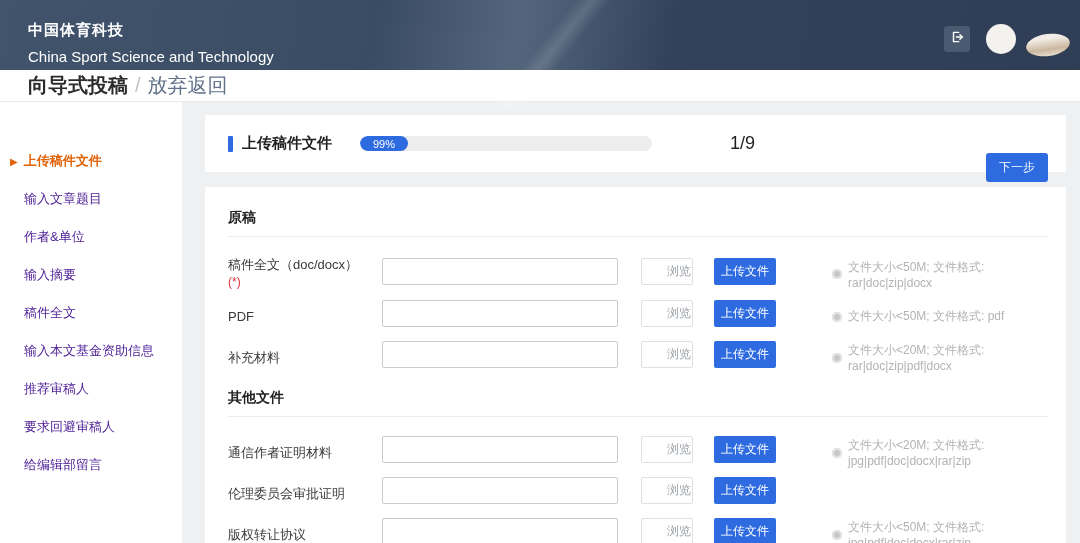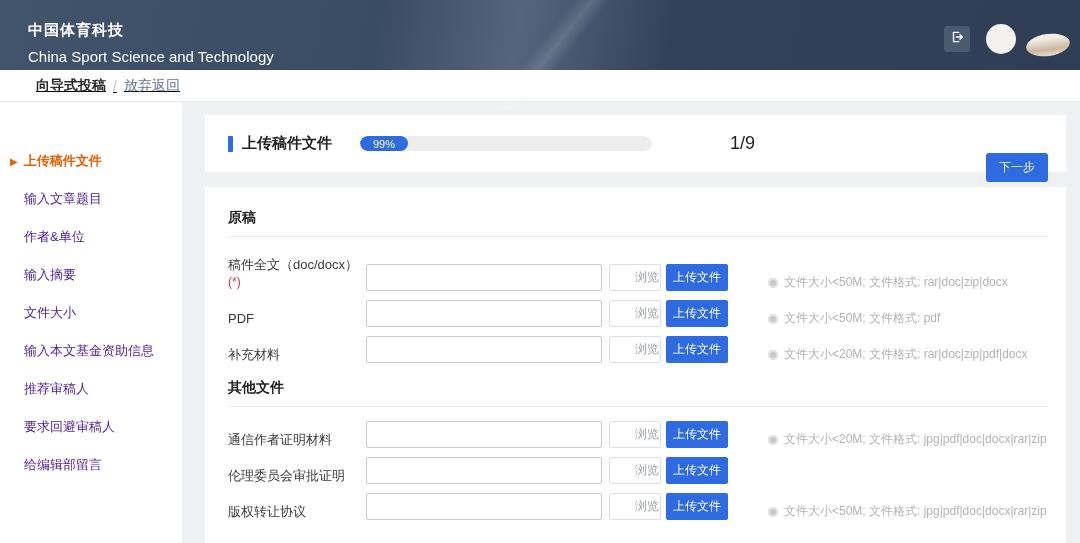--- a/index.html
+++ b/index.html
@@ -17,21 +17,21 @@
   .banner-sub { font-size:15px; margin-top:8px; font-weight:400; }
   .banner-right { position:absolute; right:10px; top:22px; display:flex; align-items:center; gap:16px; }
   .logout-btn { width:26px; height:26px; background:#4a5a70; border-radius:3px;
     display:flex; align-items:center; justify-content:center; cursor:pointer; }
   .avatar { width:30px; height:30px; border-radius:50%; background:#f4f2ee; }
   .crescent { width:44px; height:22px; border-radius:50%; margin-top:12px; margin-left:-6px;
     background:linear-gradient(180deg,#f2ede6 20%,#cbb79f 70%,#e8dccb 100%); transform:rotate(-8deg); }
 
   
   .crumbbar { height:32px; background:#fff; display:flex; align-items:center;
-    padding-left:36px; font-size:14px; border-bottom:1px solid #e9eaec;text-decoration:underline; }
+    padding-left:28px; font-size:20px; border-bottom:1px solid #e9eaec; }
   .crumb-current { color:#2b2b2b; font-weight:bold; }
   .crumb-sep { color:#c0c4c9; margin:0 7px; }
   .crumb-action { color:#61718a; cursor:pointer;text-align:center; }
 
   
   .page { display:flex; height:441px; }
   .sidebar { width:182px; background:#fff; padding:40px 0 0 24px; flex-shrink:0; }
   .side-item { font-size:13px; color:#4c1d95; height:38px; display:flex; align-items:center; cursor:pointer; }
   .side-item.active { color:#e2640a; font-weight:bold; }
   .caret { color:#e2640a; font-size:10px; margin-right:6px; margin-left:-14px; }
@@ -45,21 +45,21 @@
   .progress-fill { height:15px; min-width:48px; background:#2e6be0; border-radius:8px;
     color:#fff; font-size:11px; display:flex; align-items:center; justify-content:center; }
   .page-indicator { font-size:18px; color:#1f1f1f; margin-left:78px; }
   .btn-next { margin-left:auto; background:#2e6be0; color:#fff; border:none; border-radius:3px;
     font-size:12px; padding:6px 13px; cursor:pointer; font-family:inherit;margin-top:48px; }
 
   
   .form-card { background:#fff; margin-top:15px; height:358px; padding:22px 18px 0 23px; }
   .section-title { font-size:14px; font-weight:bold; color:#222; }
   .section-divider { border:none; border-top:1px solid #ebebeb; margin:9px 0 14px 0; }
-  .form-row { display:flex; align-items:flex-end; margin-bottom:9px; }
+  .form-row { display:flex; align-items:center; margin-bottom:9px;gap:16px; }
   .row-label { width:138px; font-size:13px; color:#3a3a3a; padding-top:5px; line-height:17px; flex-shrink:0; }
   .req { color:#d9363e; font-size:12px; }
   .file-input { width:236px; height:27px; border:1px solid #c9ccd1; border-radius:2px;
     background:#fff; font-size:12px; padding:0 6px; outline:none; flex-shrink:0; }
   .btn-browse { width:52px; height:27px; margin-left:7px; background:#fff; border:1px solid #dcdfe3;
     border-radius:2px; color:#9aa0a6; font-size:12px; cursor:pointer; font-family:inherit; flex-shrink:0;padding-left:24px; }
   .btn-upload { width:62px; height:27px; margin-left:5px; background:#2e6be0; border:none;
     border-radius:2px; color:#fff; font-size:12px; cursor:pointer; font-family:inherit; flex-shrink:0; }
   .hint { margin-left:40px; padding-top:6px; font-size:12px; color:#b3b3b3; display:flex; align-items:center; }
   .hint-icon { width:10px; height:10px; border-radius:50%; background:#c7c7c7;
@@ -102,21 +102,21 @@
     <div class="side-item">
       <span>输入文章题目</span>
     </div>
     <div class="side-item">
       <span>作者&amp;单位</span>
     </div>
     <div class="side-item">
       <span>输入摘要</span>
     </div>
     <div class="side-item">
-      <span>文件大小</span>
+      <span>稿件全文</span>
     </div>
     <div class="side-item">
       <span>输入本文基金资助信息</span>
     </div>
     <div class="side-item">
       <span>推荐审稿人</span>
     </div>
     <div class="side-item">
       <span>要求回避审稿人</span>
     </div>

